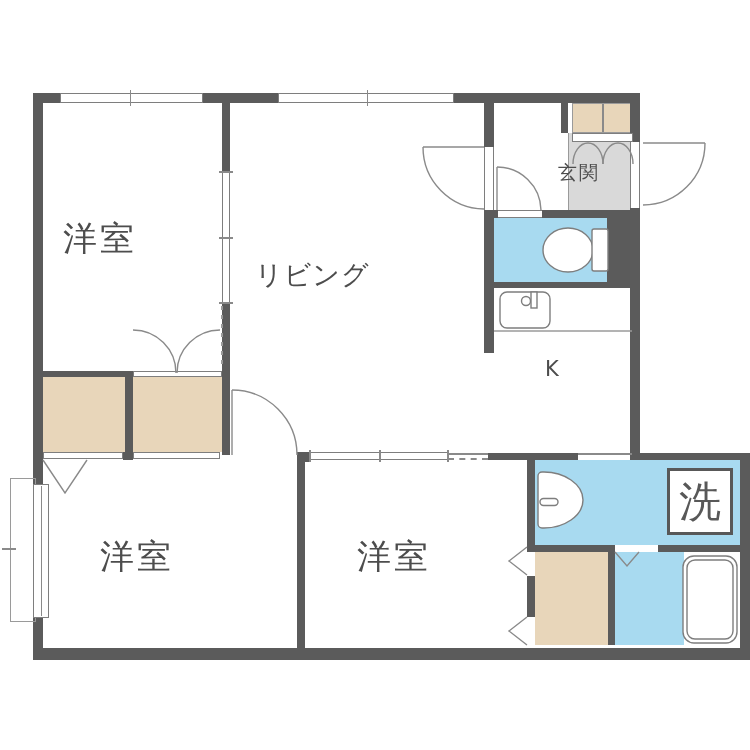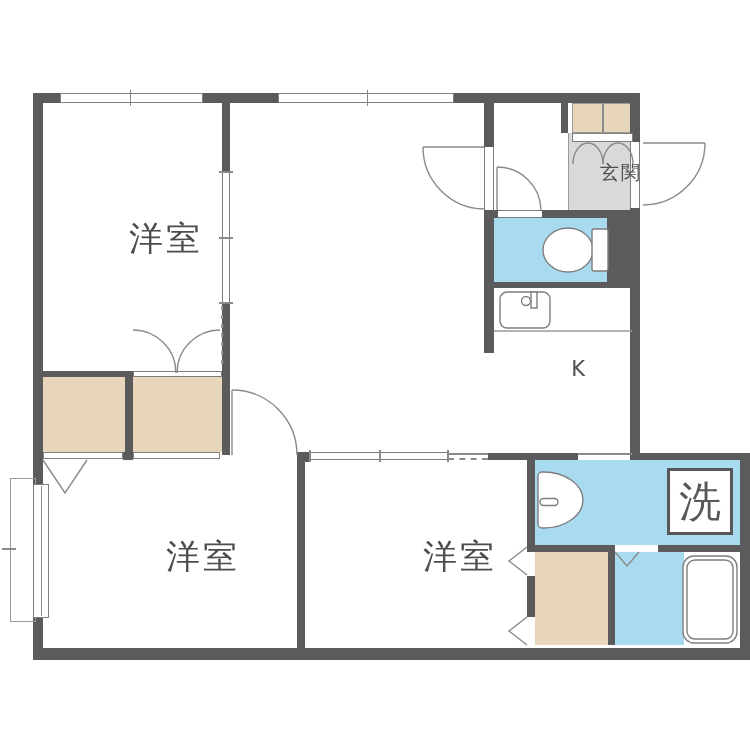--- a/index.html
+++ b/index.html
@@ -5,21 +5,21 @@
   html,body{margin:0;padding:0;background:#fff;}
   #stage{position:relative;width:750px;height:750px;background:#fff;overflow:hidden;
          font-family:"DejaVu Sans","Liberation Sans",sans-serif;}
   .wall{position:absolute;background:#5b5b5b;}
   .floor{position:absolute;}
   .f-water{background:#a8daf0;}
   .f-closet{background:#e8d6ba;}
   .f-genkan{background:#d9d9d9;border-left:1.5px solid #9a9a9a;box-sizing:border-box;}
   .win{position:absolute;background:#fff;border:1.5px solid #7e7e7e;box-sizing:border-box;}
   .thinline{position:absolute;background:#8a8a8a;}
-  .lbl{position:absolute;color:#4d4d4d;text-align:right;letter-spacing:3px;}
+  .lbl{position:absolute;color:#4d4d4d;text-align:left;letter-spacing:3px;}
   .lbl-room{font-size:34px;}
   .lbl-living{font-size:27px;letter-spacing:1px;}
   .lbl-genkan{font-size:19px;letter-spacing:2px;}
   .lbl-k{font-size:21px;letter-spacing:0;}
   svg{position:absolute;left:0;top:0;pointer-events:none;}
   .laundrybox{position:absolute;left:667px;top:468px;width:66px;height:67px;background:#fff;
       border:3px solid #585858;box-sizing:border-box;display:flex;align-items:center;justify-content:center;
       font-size:42px;color:#585858;}
   .balcony{position:absolute;left:10px;top:478px;width:26px;height:144px;border:1.5px solid #9a9a9a;box-sizing:border-box;}
   .dash-v{position:absolute;left:220.5px;top:306px;width:2px;height:62px;
@@ -167,20 +167,21 @@
       <g>
         <rect x="683" y="556" width="54" height="87" rx="11"></rect>
         <rect x="687" y="560" width="46" height="79" rx="8"></rect>
       </g>
     </g>
 
     <line x1="494" y1="331" x2="632" y2="331" stroke="#9a9a9a" stroke-width="1.4"></line>
   </svg>
 
   <div class="lbl lbl-room" style="left:63px;top:216px;width:140px;">洋室</div>
+  <div class="lbl lbl-living" style="left:255px;top:257px;width:200px;">リビング</div>
   <div class="lbl lbl-room" style="left:100px;top:534px;width:140px;">洋室</div>
   <div class="lbl lbl-room" style="left:357px;top:534px;width:140px;">洋室</div>
   <div class="lbl lbl-genkan" style="left:558px;top:160px;width:84px;">玄関</div>
   <div class="lbl lbl-k" style="left:545px;top:357px;width:40px;">K</div>
   <div class="laundrybox">
     <span>洗</span>
   </div>
 
 </div>
 

